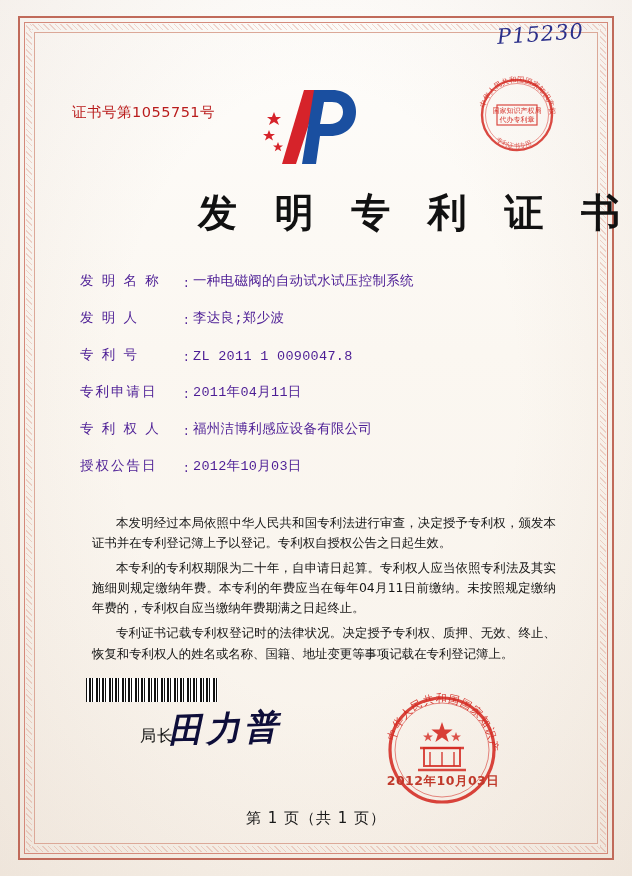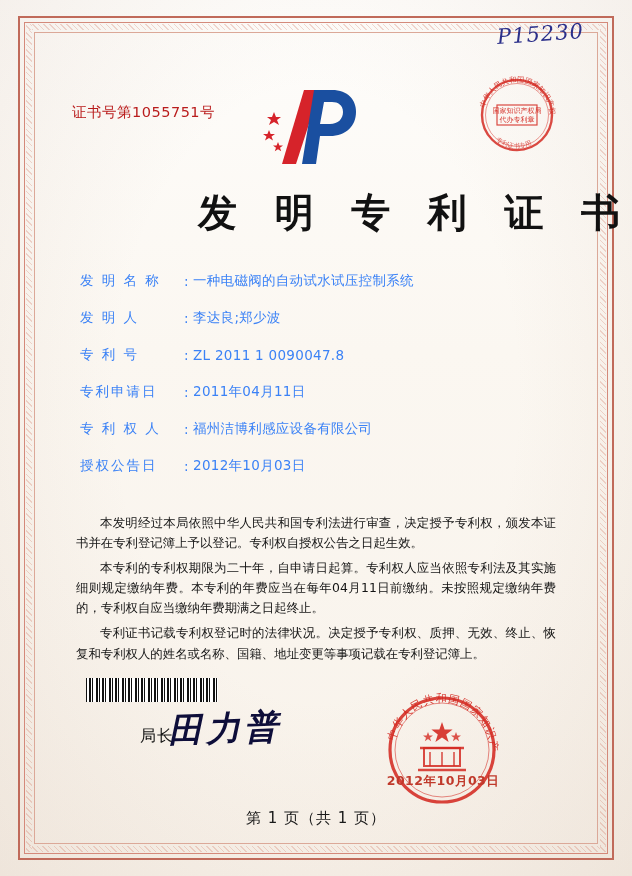--- a/index.html
+++ b/index.html
@@ -136,53 +136,54 @@
 
   
   .fields {
     position: absolute;
     left: 80px;
     top: 272px;
     right: 80px;
   }
   .field-row {
     display: flex;
-    align-items: center;
+    align-items: flex-end;
     margin-bottom: 19px;
     font-size: 13.5px;
-    color: #3b82f6;
+    color: #4c1d95;
   }
   .field-label {
     width: 104px;
     flex: 0 0 104px;
     letter-spacing: 2px;
     white-space: nowrap;
   }
   .field-colon {
     width: 9px;
     flex: 0 0 9px;
   }
   .field-value {
     flex: 1 1 auto;
     letter-spacing: 0.3px;
+    font-family: Liberation Mono, monospace;
   }
 
   
   .body-text {
     position: absolute;
     left: 76px;
     right: 76px;
     top: 513px;
     font-size: 12.4px;
     line-height: 1.62;
     color: #141414;
     text-align: justify;
   }
   .body-text p {
-    margin: 0 0 5px 0;
+    margin: 0 0 5px 16px;
     text-indent: 24px;
   }
 
   
   .barcode {
     position: absolute;
     left: 86px;
     top: 678px;
     width: 132px;
     height: 24px;

